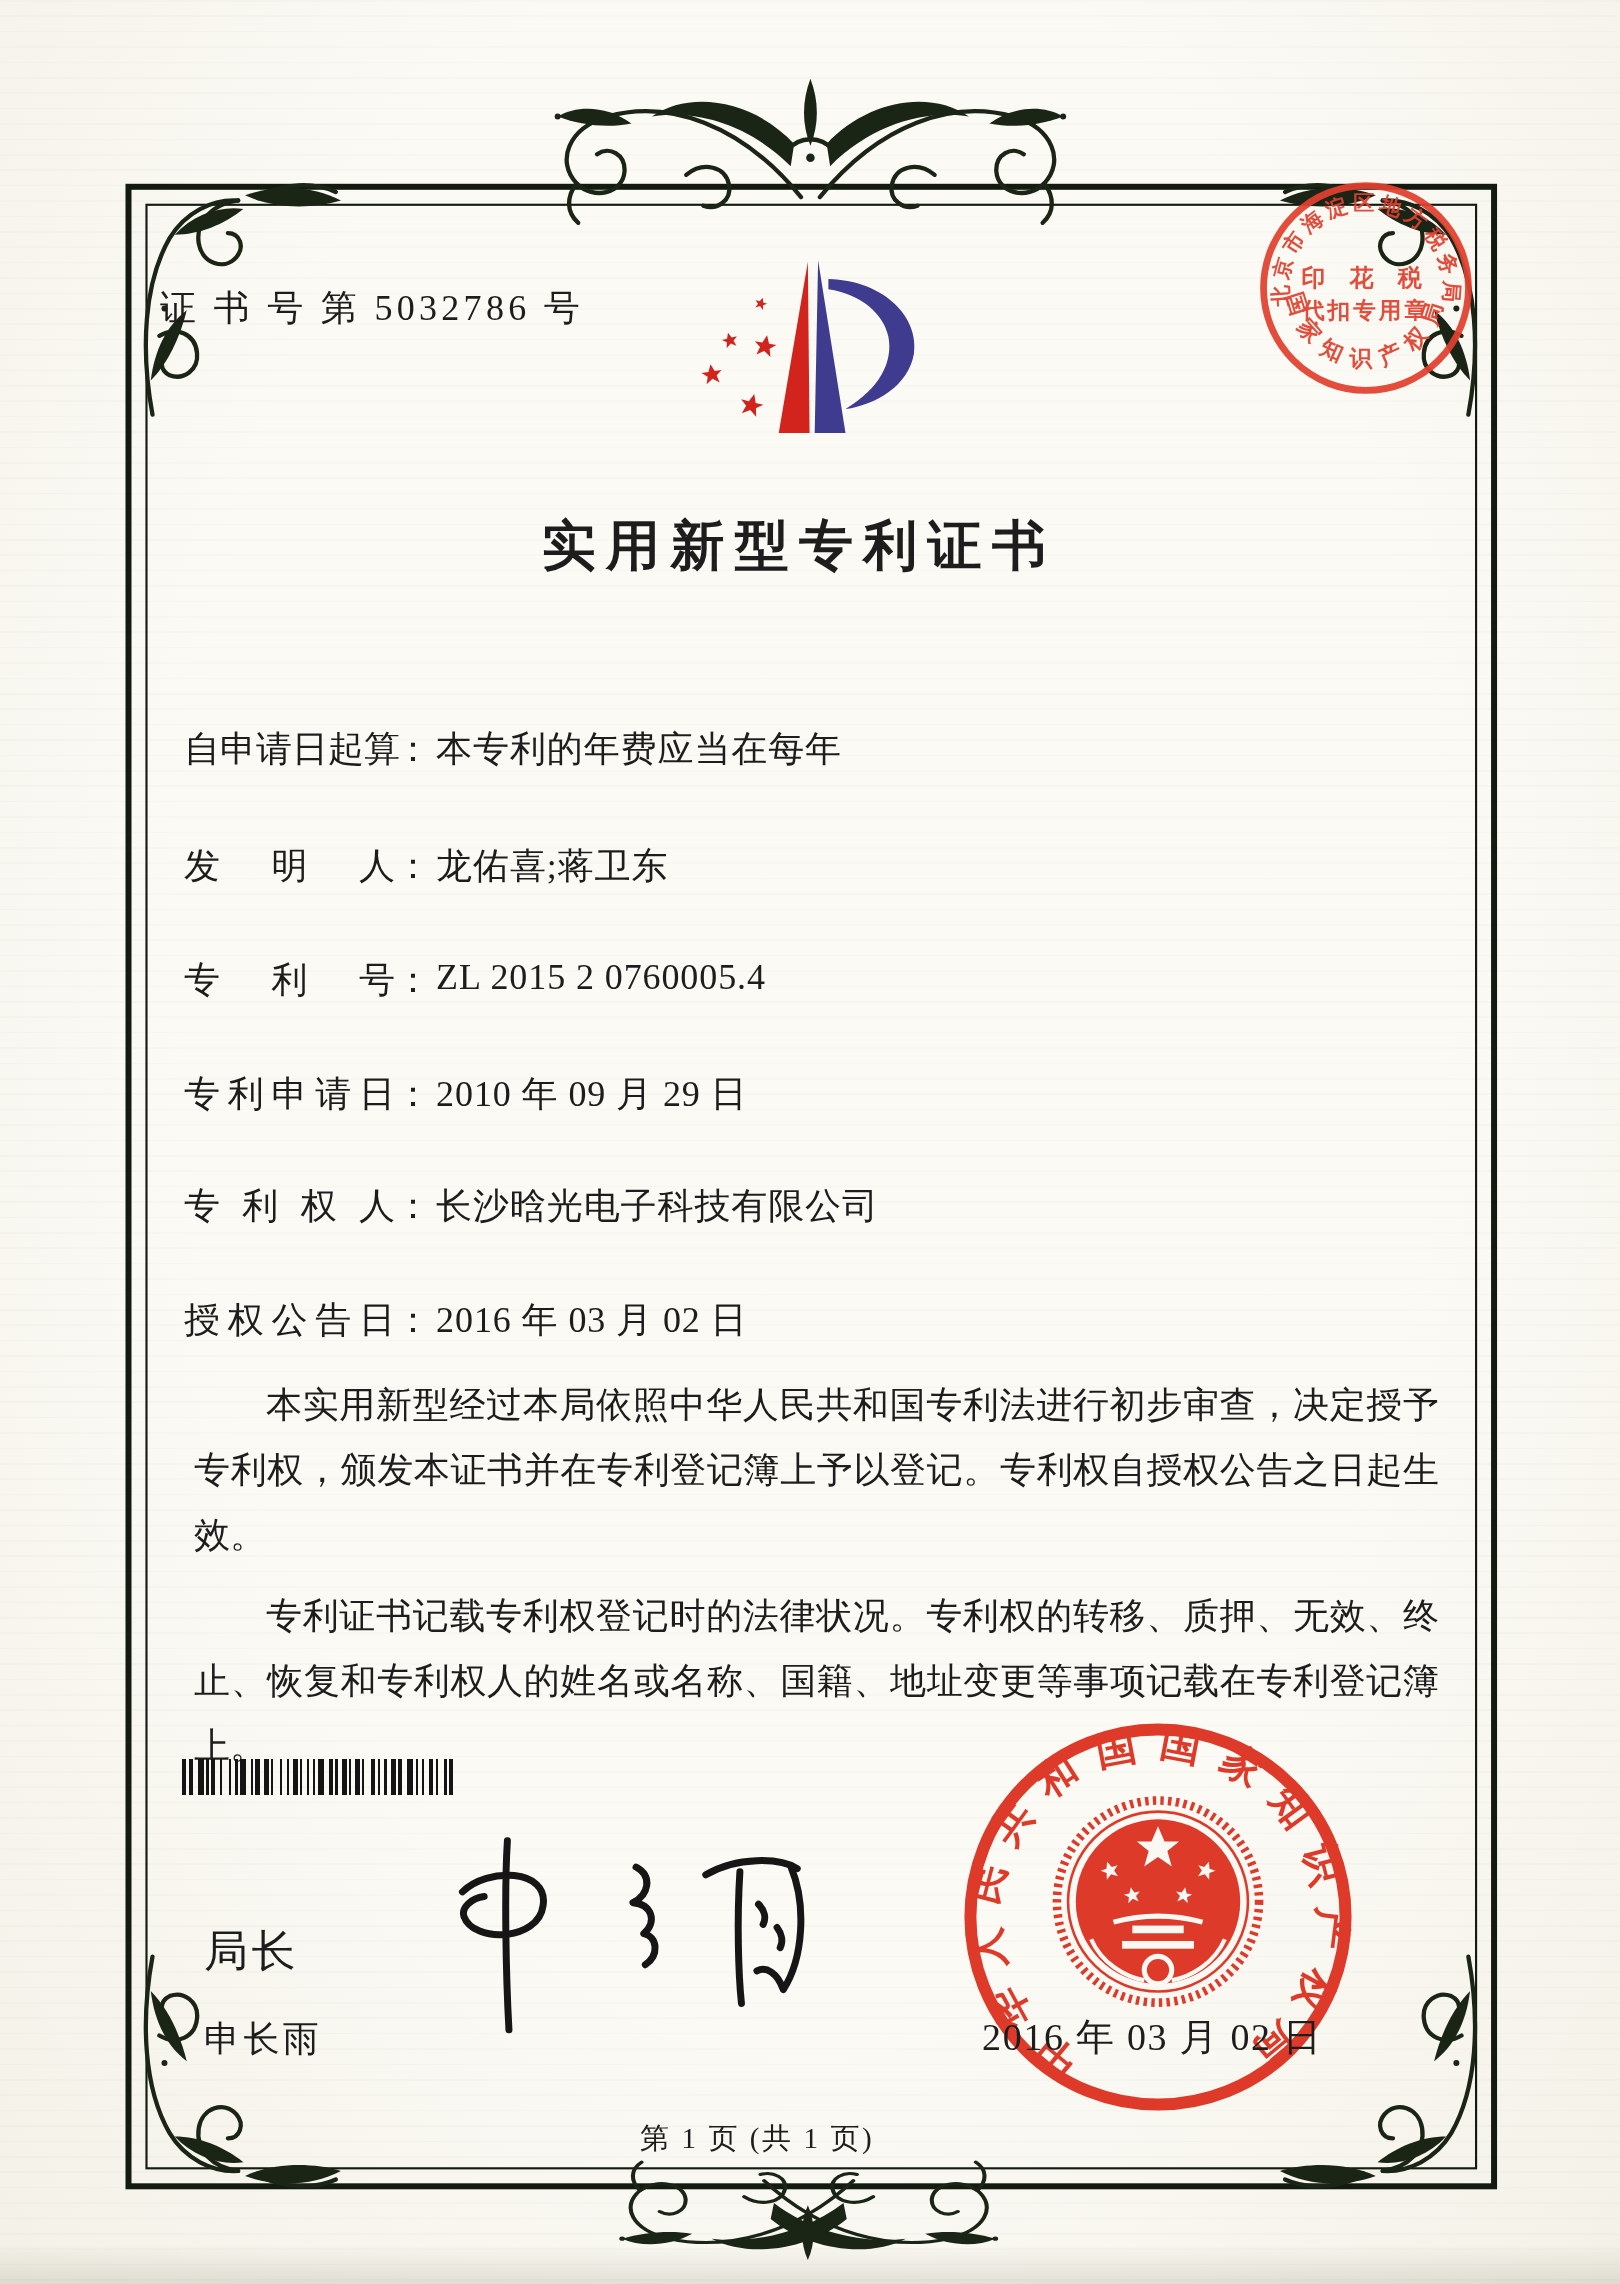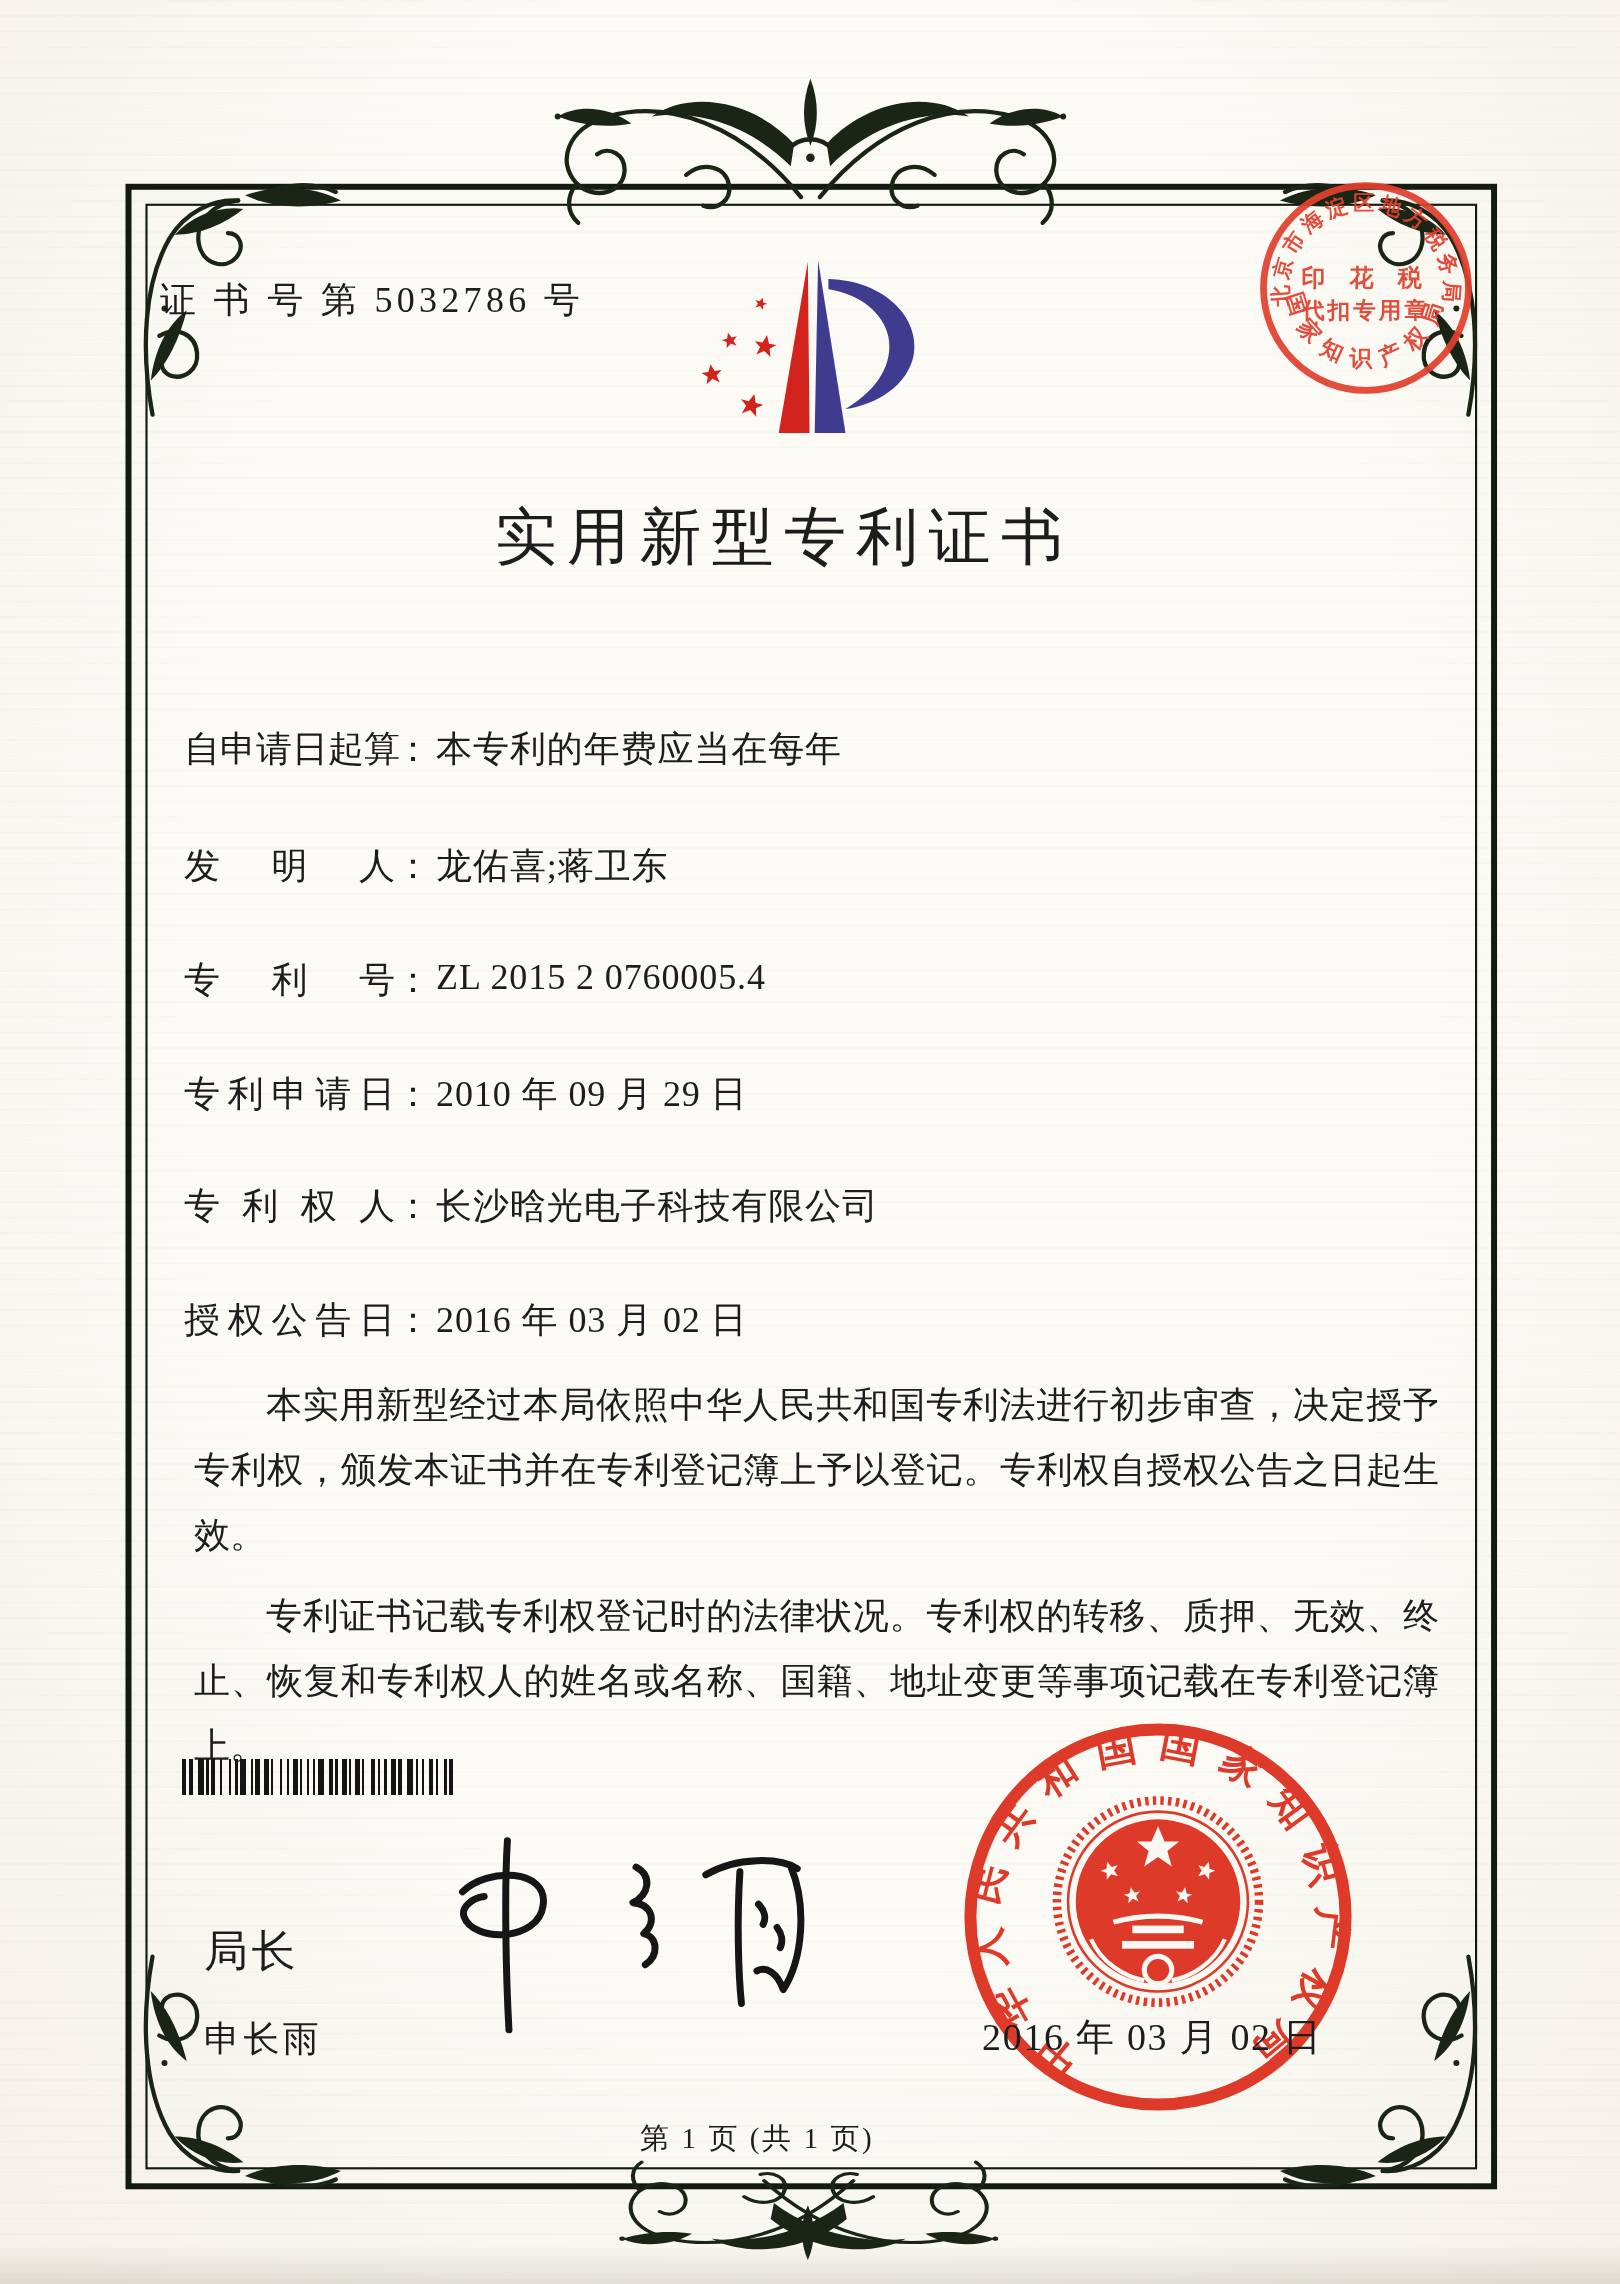--- a/index.html
+++ b/index.html
@@ -16,29 +16,29 @@
   }
   .page::after{ 
     content:""; position:absolute; left:0; right:0; bottom:0; height:39px;
     background:linear-gradient(180deg, rgba(0,0,0,0) 0%, rgba(90,85,60,.14) 100%);
     pointer-events:none;
   }
   svg{display:block}
   .frame-svg{position:absolute;left:0;top:0;z-index:1}
 
   .certno{
-    position:absolute;left:160px;top:276px;z-index:3;
+    position:absolute;left:160px;top:284px;z-index:3;
     font-size:36px;letter-spacing:4.3px;white-space:nowrap;
   }
   .logo-svg{position:absolute;left:681px;top:255px;width:240px;height:184px;z-index:3}
   .taxstamp-svg{position:absolute;left:1253px;top:175px;width:226px;height:226px;z-index:3;opacity:.93}
 
   .title{
     position:absolute;left:784px;top:495px;transform:translateX(-50%);z-index:3;
-    margin:0;font-size:62px;font-weight:400;letter-spacing:10.3px;white-space:nowrap;
+    margin:15px;font-size:54px;font-weight:700;letter-spacing:10.3px;white-space:nowrap;
   }
 
   .fields{position:absolute;left:184px;top:0;z-index:3;font-size:36px}
   .frow{position:absolute;left:0;white-space:nowrap}
   .frow.r1{top:725px}.frow.r2{top:842px}.frow.r3{top:956px}
   .frow.r4{top:1070px}.frow.r5{top:1182px}.frow.r6{top:1296px}
   .flabel{display:inline-block;width:211px;text-align:justify;text-align-last:justify;vertical-align:top}
   .fcolon{display:inline-block;vertical-align:top}
   .fvalue{display:inline-block;margin-left:5.1px;vertical-align:top;letter-spacing:0.9px}
 

